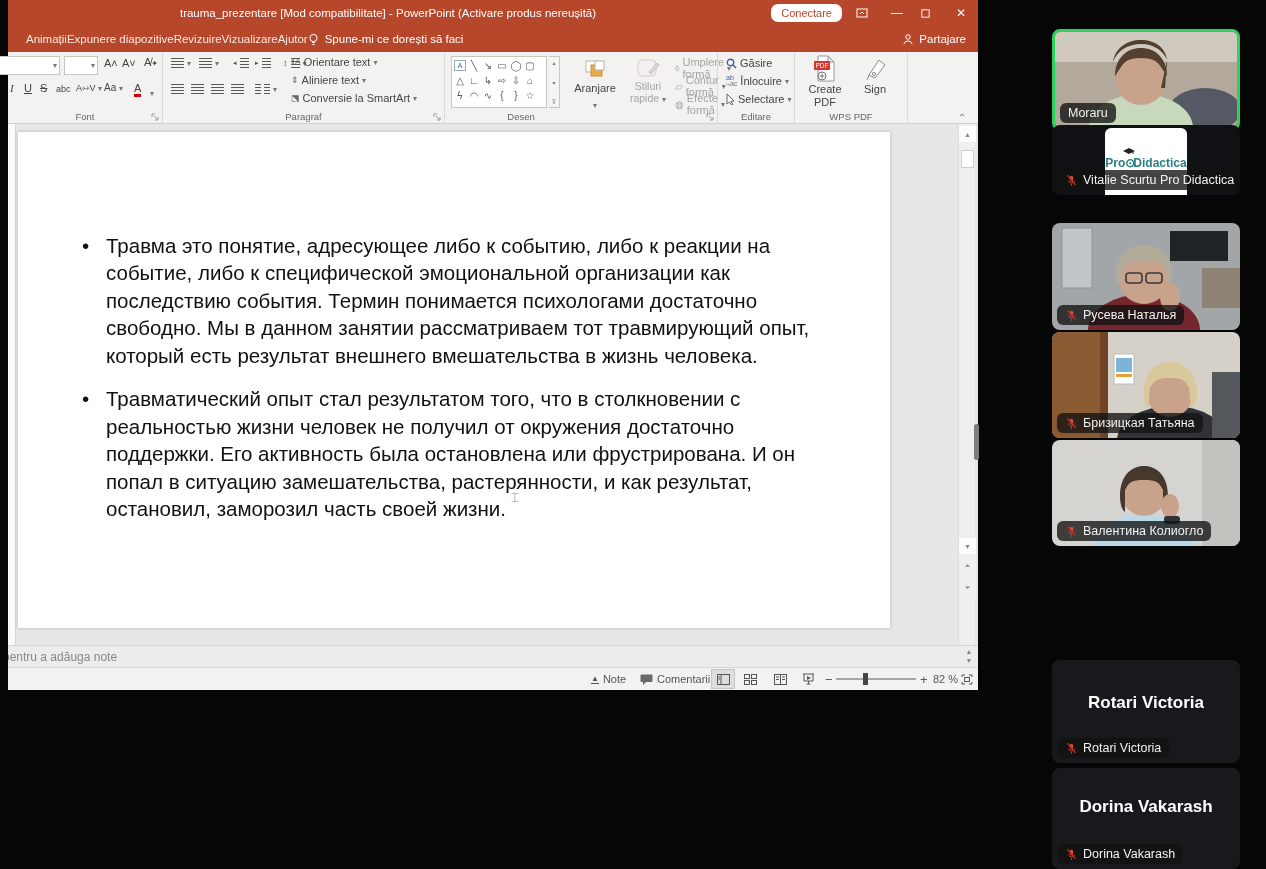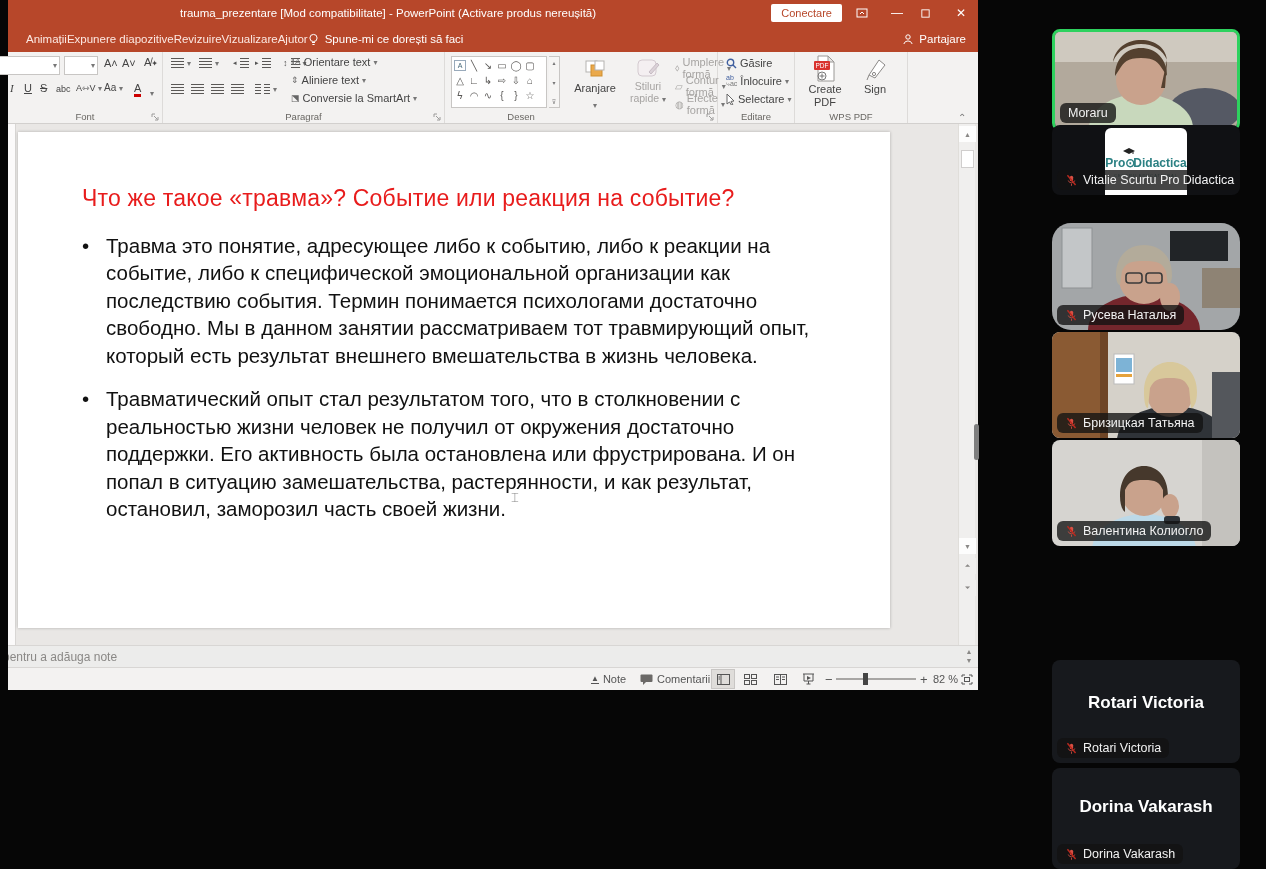--- a/index.html
+++ b/index.html
@@ -6,21 +6,21 @@
   html,body { background:#060606; }
   body { font-family:"Liberation Sans", sans-serif; }
   #screen { position:relative; width:1266px; height:869px; background:#060606; overflow:hidden; }
   .abs { position:absolute; }
 
   
   .ppt { left:8px; top:90; width:970px; height:690px; background:#f3f2f1; }
   .tbar { left:0; top:0; width:100%; height:26px; background:#B7472A; display:flex; align-items:center; }
   .tbar-title { position:absolute; left:0; right:210px; text-align:center; color:#fff; font-size:11.5px; white-space:nowrap; overflow:hidden; }
   .tbar-right { position:absolute; right:8px; top:0; height:26px; display:flex; align-items:center; gap:14px; }
-  .connect-btn { background:#fff; color:#B7472A; font-size:11px; padding:3px 10px; border-radius:2px;text-align:right; }
+  .connect-btn { background:#fff; color:#B7472A; font-size:11px; padding:3px 10px; border-radius:7px;text-align:right; }
   .winctl { color:#fff; font-size:12px; width:18px; text-align:center; }
   .tabs { left:0; top:26px; width:100%; height:26px; background:#B7472A; display:flex; align-items:center; padding-left:18px; color:#fce8e2; font-size:11.5px; }
   .tellme { display:flex; align-items:center; gap:6px; color:#fff; }
   .share { position:absolute; right:12px; top:26px; height:26px; display:flex; align-items:center; gap:5px; color:#fff; font-size:11.5px; }
 
   .ribbon { left:0; top:52px; width:100%; height:72px; background:#f3f2f1; border-bottom:1px solid #d2d0ce; }
   .rgroup { position:absolute; top:0; height:100%; border-right:1px solid #dddbd9; }
   .glabel { position:absolute; bottom:1px; left:0; right:0; text-align:center; font-size:9.5px; color:#696763; }
   .launcher { position:absolute; bottom:2px; right:3px; opacity:.7; }
   .rbtn { color:#444; font-size:11px; display:inline-flex; align-items:center; gap:3px; }
@@ -308,21 +308,20 @@
         <span class="glabel">WPS PDF</span>
       </div>
 
       <span class="abs" style="left:950px;top:60px;color:#777;font-size:10px;">⌃</span>
     </div>
 
     <div class="abs work">
       <div class="abs thumb-sliver"></div>
 
       <div class="abs slide">
-        <div class="slide-title" style="color:#e81c1c;">Что же такое «травма»? Событие или реакция на событие?</div>
         <div class="bullets">
           <div class="bullet">
               <span class="dot">•</span>
               <span>Травма это  понятие, адресующее либо к событию, либо к реакции на событие, либо к специфической эмоциональной организации как последствию события. Термин понимается психологами достаточно свободно. Мы в данном  занятии рассматриваем тот травмирующий опыт, который есть  результат внешнего вмешательства в жизнь человека.</span>
             </div>
           <div class="bullet">
               <span class="dot">•</span>
               <span>Травматический  опыт стал результатом того, что  в столкновении с реальностью жизни человек  не получил от окружения достаточно поддержки. Его активность была остановлена или фрустрирована.  И он попал в ситуацию замешательства, растерянности,  и как результат, остановил, заморозил часть своей  жизни.</span>
             </div>
         </div>
@@ -433,21 +432,21 @@
       <svg width="13" height="13" viewBox="0 0 16 16">
           <rect x="6" y="2" width="4" height="7" rx="2" fill="#d94f43"></rect>
           <path d="M4 8a4.2 4.2 0 0 0 8 0" stroke="#d94f43" fill="none"></path>
           <line x1="8" y1="12" x2="8" y2="14.5" stroke="#d94f43"></line>
           <line x1="3" y1="1.5" x2="13" y2="13.5" stroke="#b8291f" stroke-width="1.8"></line>
         </svg>
       <span>Vitalie Scurtu Pro Didactica</span>
       </span>
   </div>
 
-  <div class="tile" style="top:223px;height:107px;border-radius:19px;">
+  <div class="tile" style="top:223px;height:107px;">
     <svg width="188" height="107" viewBox="0 0 188 107" preserveAspectRatio="xMidYMid slice">
       <rect width="188" height="107" fill="#a3a6a8"></rect>
       <rect x="118" y="8" width="58" height="30" fill="#212427"></rect>
       <rect x="10" y="5" width="30" height="60" fill="#c3c6c8" stroke="#8e9193"></rect>
       <rect x="150" y="45" width="38" height="40" fill="#8e8374"></rect>
       <ellipse cx="92" cy="107" rx="56" ry="36" fill="#74262c"></ellipse>
       <circle cx="92" cy="56" r="25" fill="#c9a28c"></circle>
       <path d="M64 52c0-20 13-30 28-30s28 10 28 30l-5-8c-5-8-9-12-23-12s-18 4-23 12z" fill="#b0a globals violet" opacity="0"></path>
       <path d="M64 52c0-20 13-30 28-30s28 10 28 30c0 6-2 10-4 10l-2-14c-4-8-8-10-22-10s-18 2-22 10l-2 14c-2 0-4-4-4-10z" fill="#b3ab9a"></path>
       <rect x="74" y="50" width="16" height="10" rx="3" fill="none" stroke="#3a3a3a" stroke-width="1.6"></rect>

